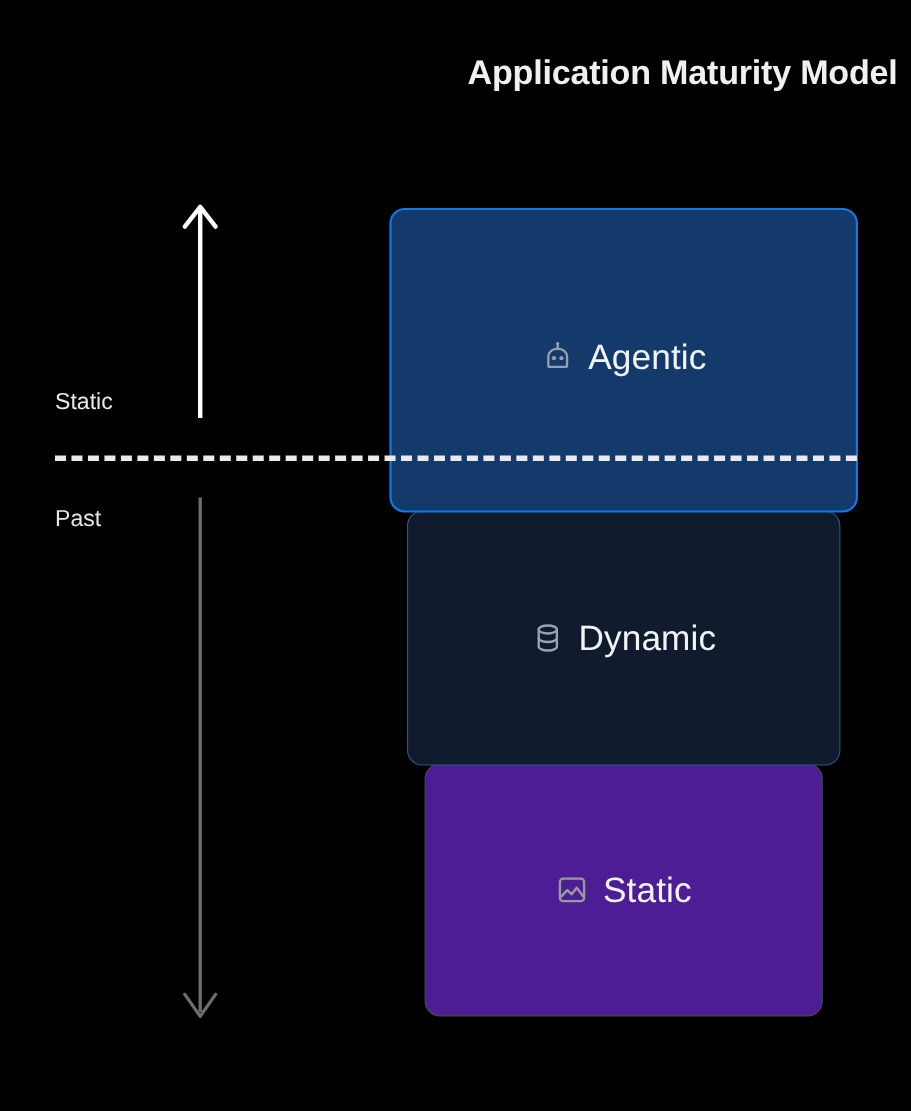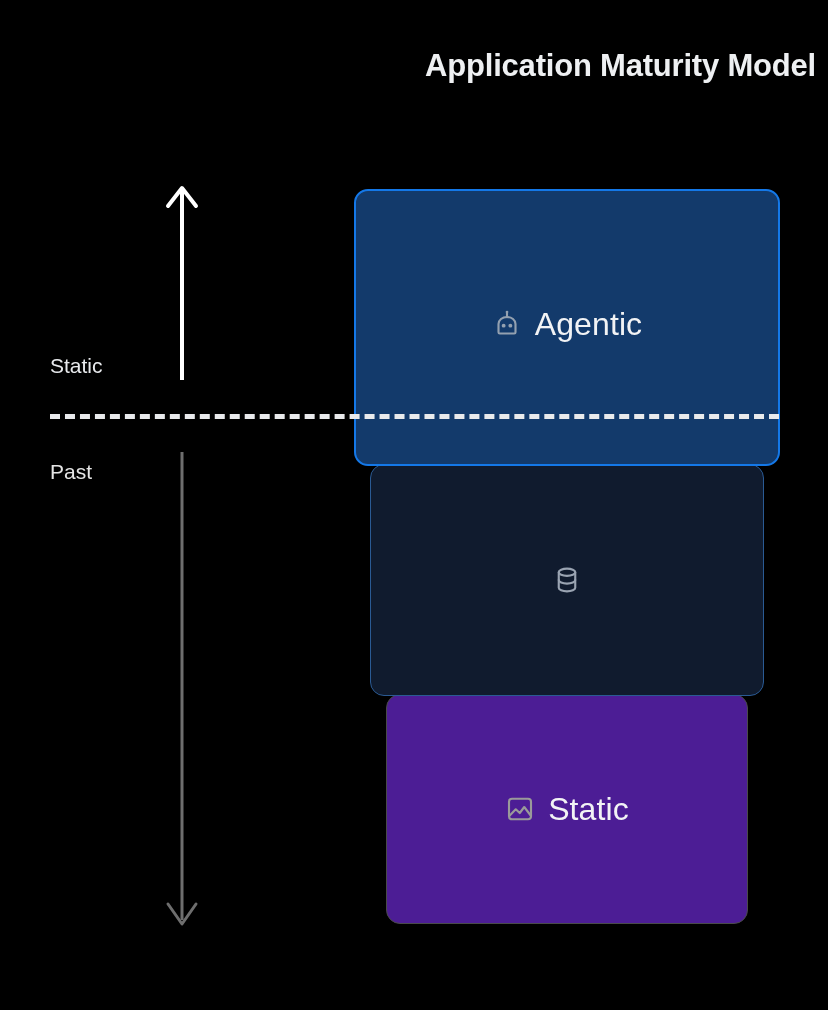--- a/index.html
+++ b/index.html
@@ -204,20 +204,21 @@
 
     <div class="layer layer-dynamic">
       <div class="layer-content">
         <svg class="layer-icon" viewBox="0 0 24 24">
           <g fill="none" stroke="#9aa4b2" stroke-width="1.7" stroke-linecap="round" stroke-linejoin="round">
             <ellipse cx="12" cy="5.8" rx="6.6" ry="2.9"></ellipse>
             <path d="M5.4 5.8 v12.4 c0 1.6 2.95 2.9 6.6 2.9 s6.6 -1.3 6.6 -2.9 V5.8"></path>
             <path d="M5.4 12 c0 1.6 2.95 2.9 6.6 2.9 s6.6 -1.3 6.6 -2.9"></path>
           </g>
         </svg>
+        <span class="layer-label">Dynamic</span>
       </div>
     </div>
 
     <div class="layer layer-static">
       <div class="layer-content">
         <svg class="layer-icon" viewBox="0 0 24 24">
           <g fill="none" stroke="#9a9a9a" stroke-width="1.7" stroke-linecap="round" stroke-linejoin="round">
             <rect x="3.2" y="3.8" width="17.6" height="16.4" rx="2.4"></rect>
             <path d="M3.6 17.4 L8.6 12.2 L11.8 15.2 L15.4 10.4 L20.4 17.0"></path>
           </g>

